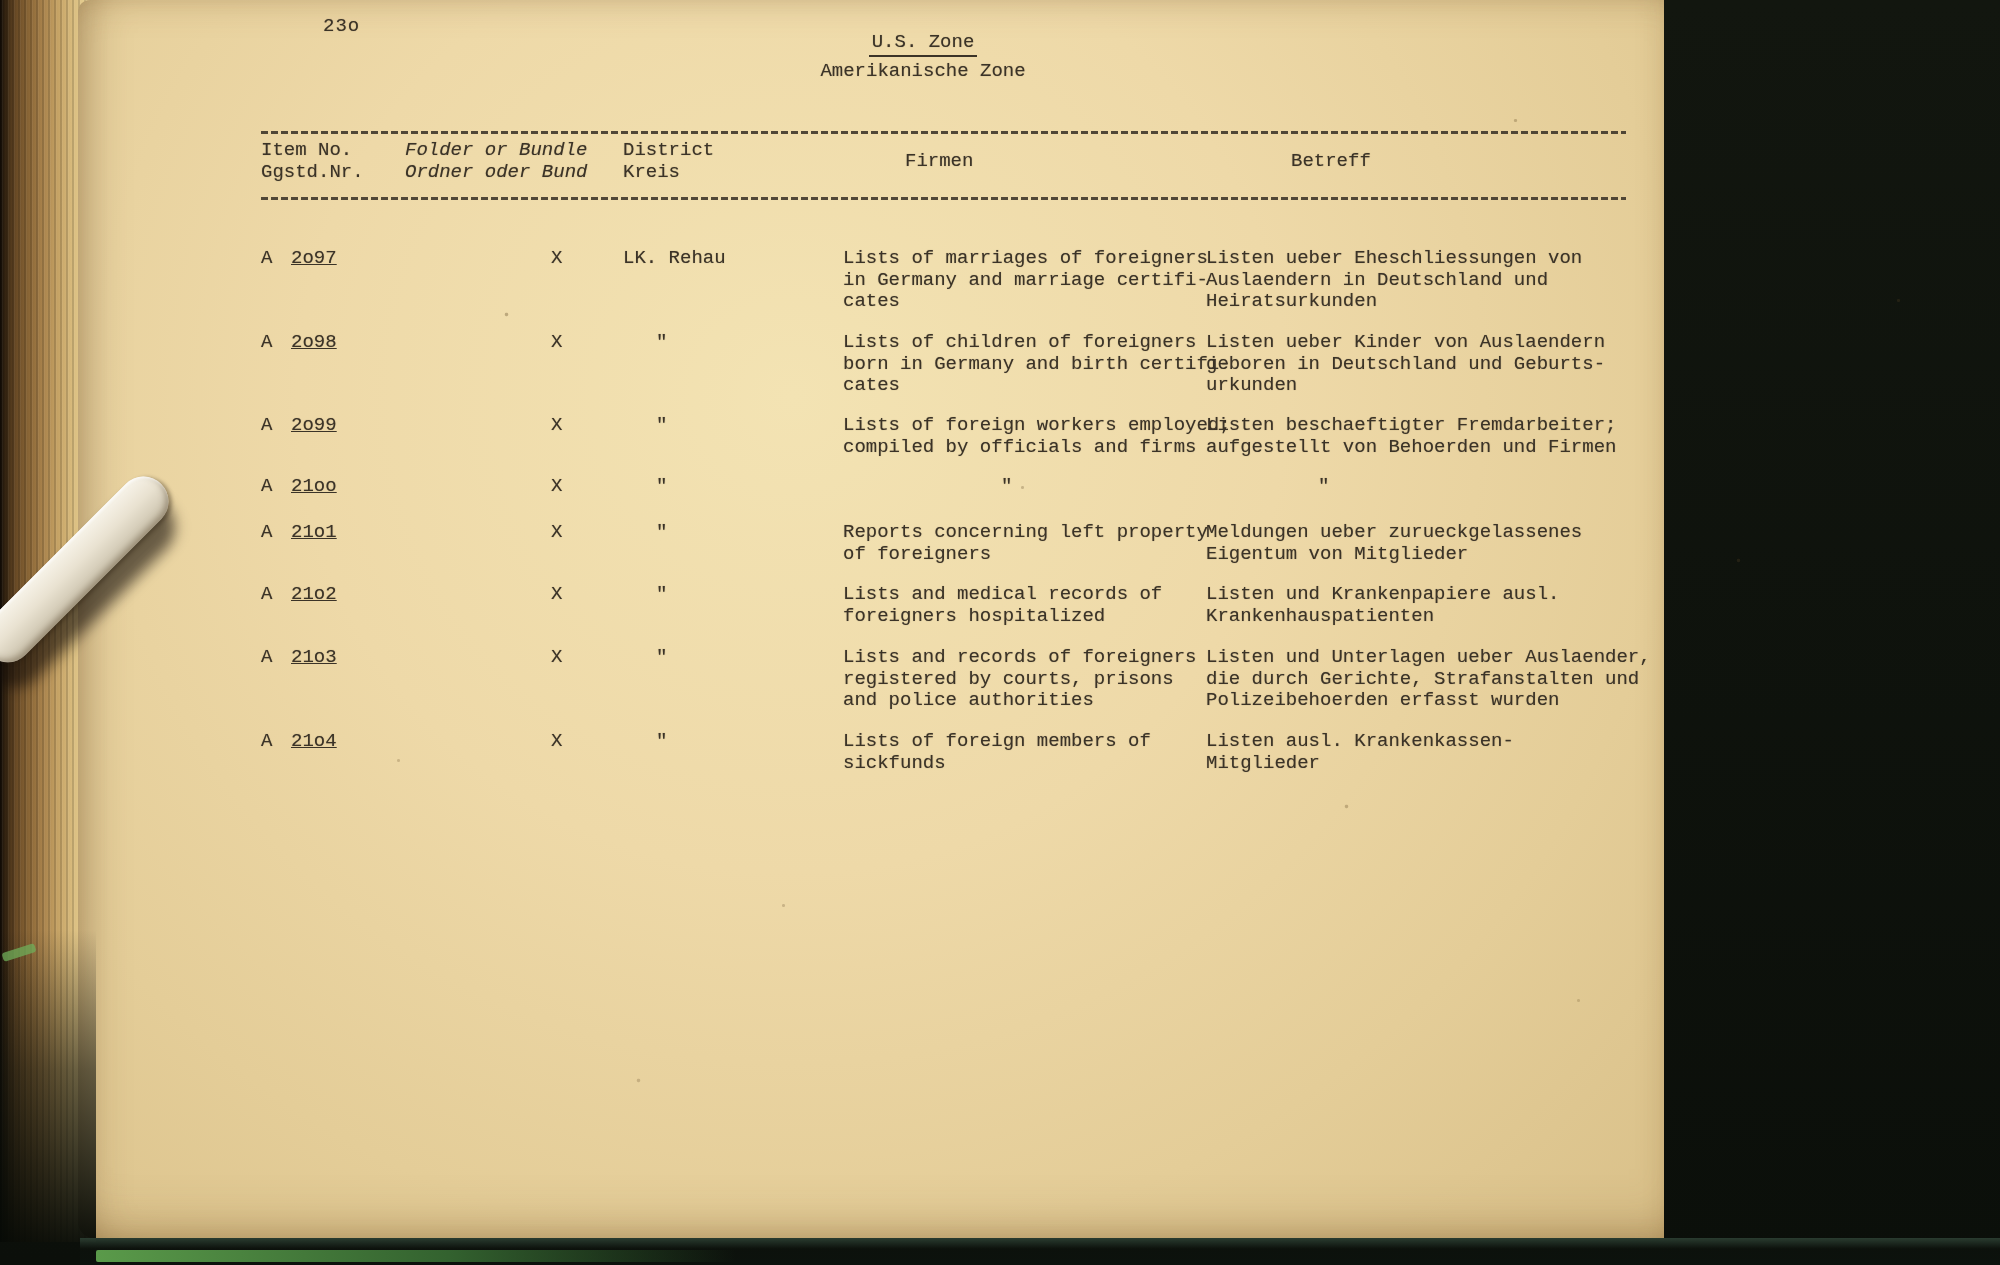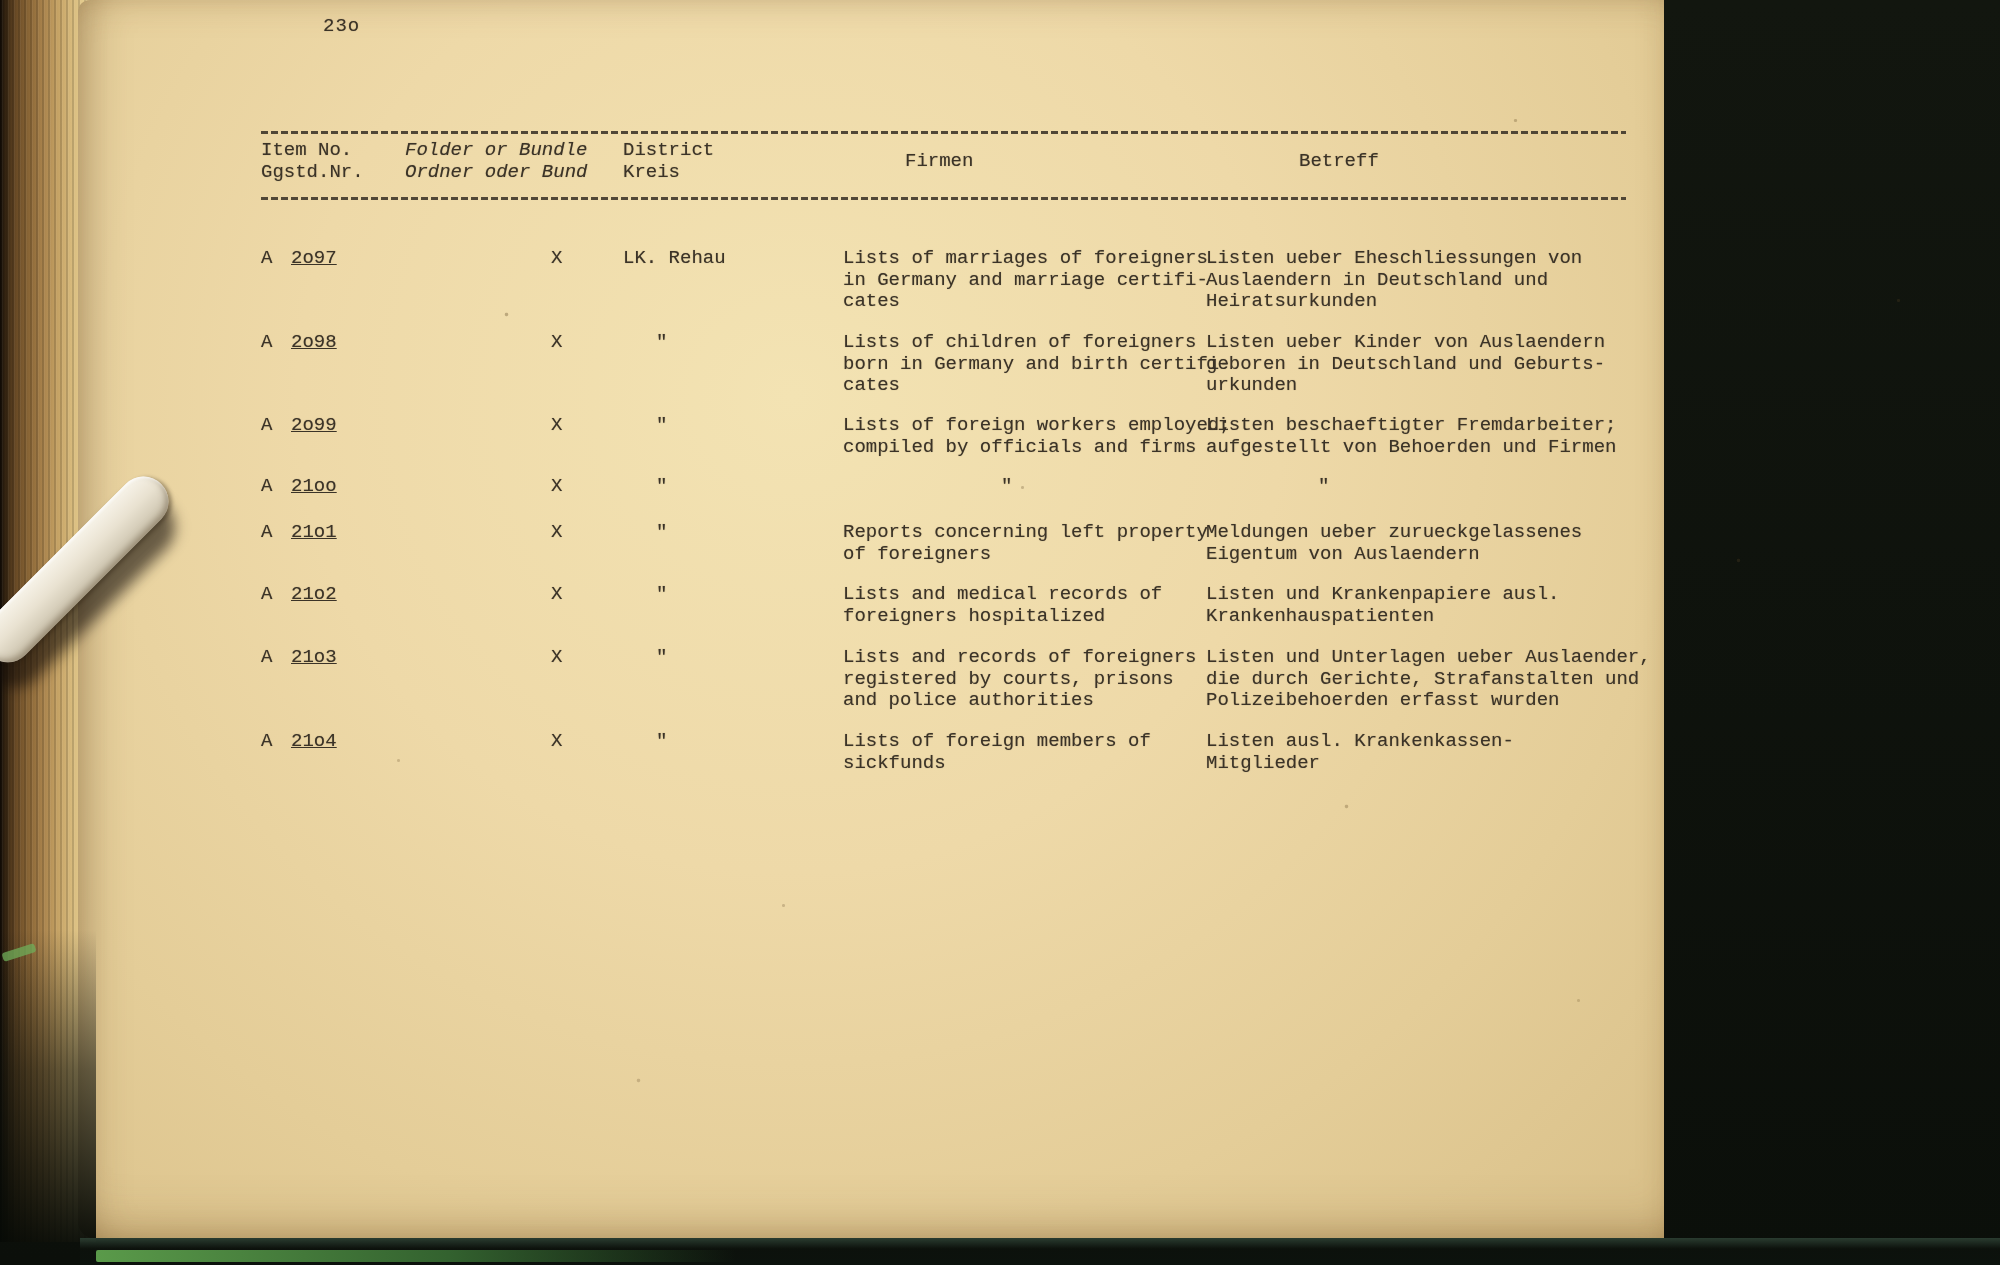--- a/index.html
+++ b/index.html
@@ -93,21 +93,21 @@
   .subtitle{margin-top:4px;}
   .rule{
     position:absolute;left:183px;width:1365px;height:3px;
     background:repeating-linear-gradient(90deg,var(--ink) 0 7px,transparent 7px 10px);
     opacity:.88;
   }
   .rule-top{top:131px;}
   .rule-bot{top:197px;}
   .h1{top:140px;} .h2{top:162px;}
   .hc-item{left:183px;text-align:center;} .hc-folder{left:327px;font-style:italic;} .hc-district{left:545px;}
-  .hc-subject{left:827px;top:151px;} .hc-betreff{left:1213px;top:151px;margin-left:8px;}
+  .hc-subject{left:827px;top:151px;} .hc-betreff{left:1213px;top:151px;}
   
   .row{position:absolute;left:0;width:100%;height:0;}
   .r1{top:248px;} .r2{top:332px;} .r3{top:415px;} .r4{top:476px;}
   .r5{top:522px;} .r6{top:584px;} .r7{top:647px;} .r8{top:731px;}
   .c-letter{left:183px;} .c-num{left:213px;text-decoration:underline;} .c-x{left:473px;}
   .c-district{left:545px;} .c-subject{left:765px;width:415px;} .c-betreff{left:1128px;width:460px;}
   .ditto-d{text-indent:33px;}
   .ditto-s{text-indent:158px;}
   .ditto-b{text-indent:112px;}
 </style>
@@ -116,20 +116,24 @@
 
 <div class="scene">
 
   <div class="book-edge"></div>
 
   <div class="page">
     <div class="specks"></div>
 
     <span class="t page-num">23o</span>
 
+    <div class="title-wrap">
+      <span class="t title">U.S. Zone</span><br>
+      <span class="t subtitle">Amerikanische Zone</span>
+    </div>
 
     <div class="rule rule-top"></div>
 
     <span class="t h1 hc-item">Item No.</span>
     <span class="t h2 hc-item">Ggstd.Nr.</span>
     <span class="t h1 hc-folder">Folder or Bundle</span>
     <span class="t h2 hc-folder">Ordner oder Bund</span>
     <span class="t h1 hc-district">District</span>
     <span class="t h2 hc-district">Kreis</span>
     <span class="t hc-subject">Firmen</span>
@@ -184,21 +188,21 @@
     </div>
 
     <div class="row r5">
       <span class="t c-letter">A</span>
       <span class="t c-num">21o1</span>
       <span class="t c-x">X</span>
       <span class="t c-district ditto-d">"</span>
       <span class="t c-subject">Reports concerning left property
 of foreigners</span>
       <span class="t c-betreff">Meldungen ueber zurueckgelassenes
-Eigentum von Auslaendern</span>
+Eigentum von Mitglieder</span>
     </div>
 
     <div class="row r6">
       <span class="t c-letter">A</span>
       <span class="t c-num">21o2</span>
       <span class="t c-x">X</span>
       <span class="t c-district ditto-d">"</span>
       <span class="t c-subject">Lists and medical records of
 foreigners hospitalized</span>
       <span class="t c-betreff">Listen und Krankenpapiere ausl.

